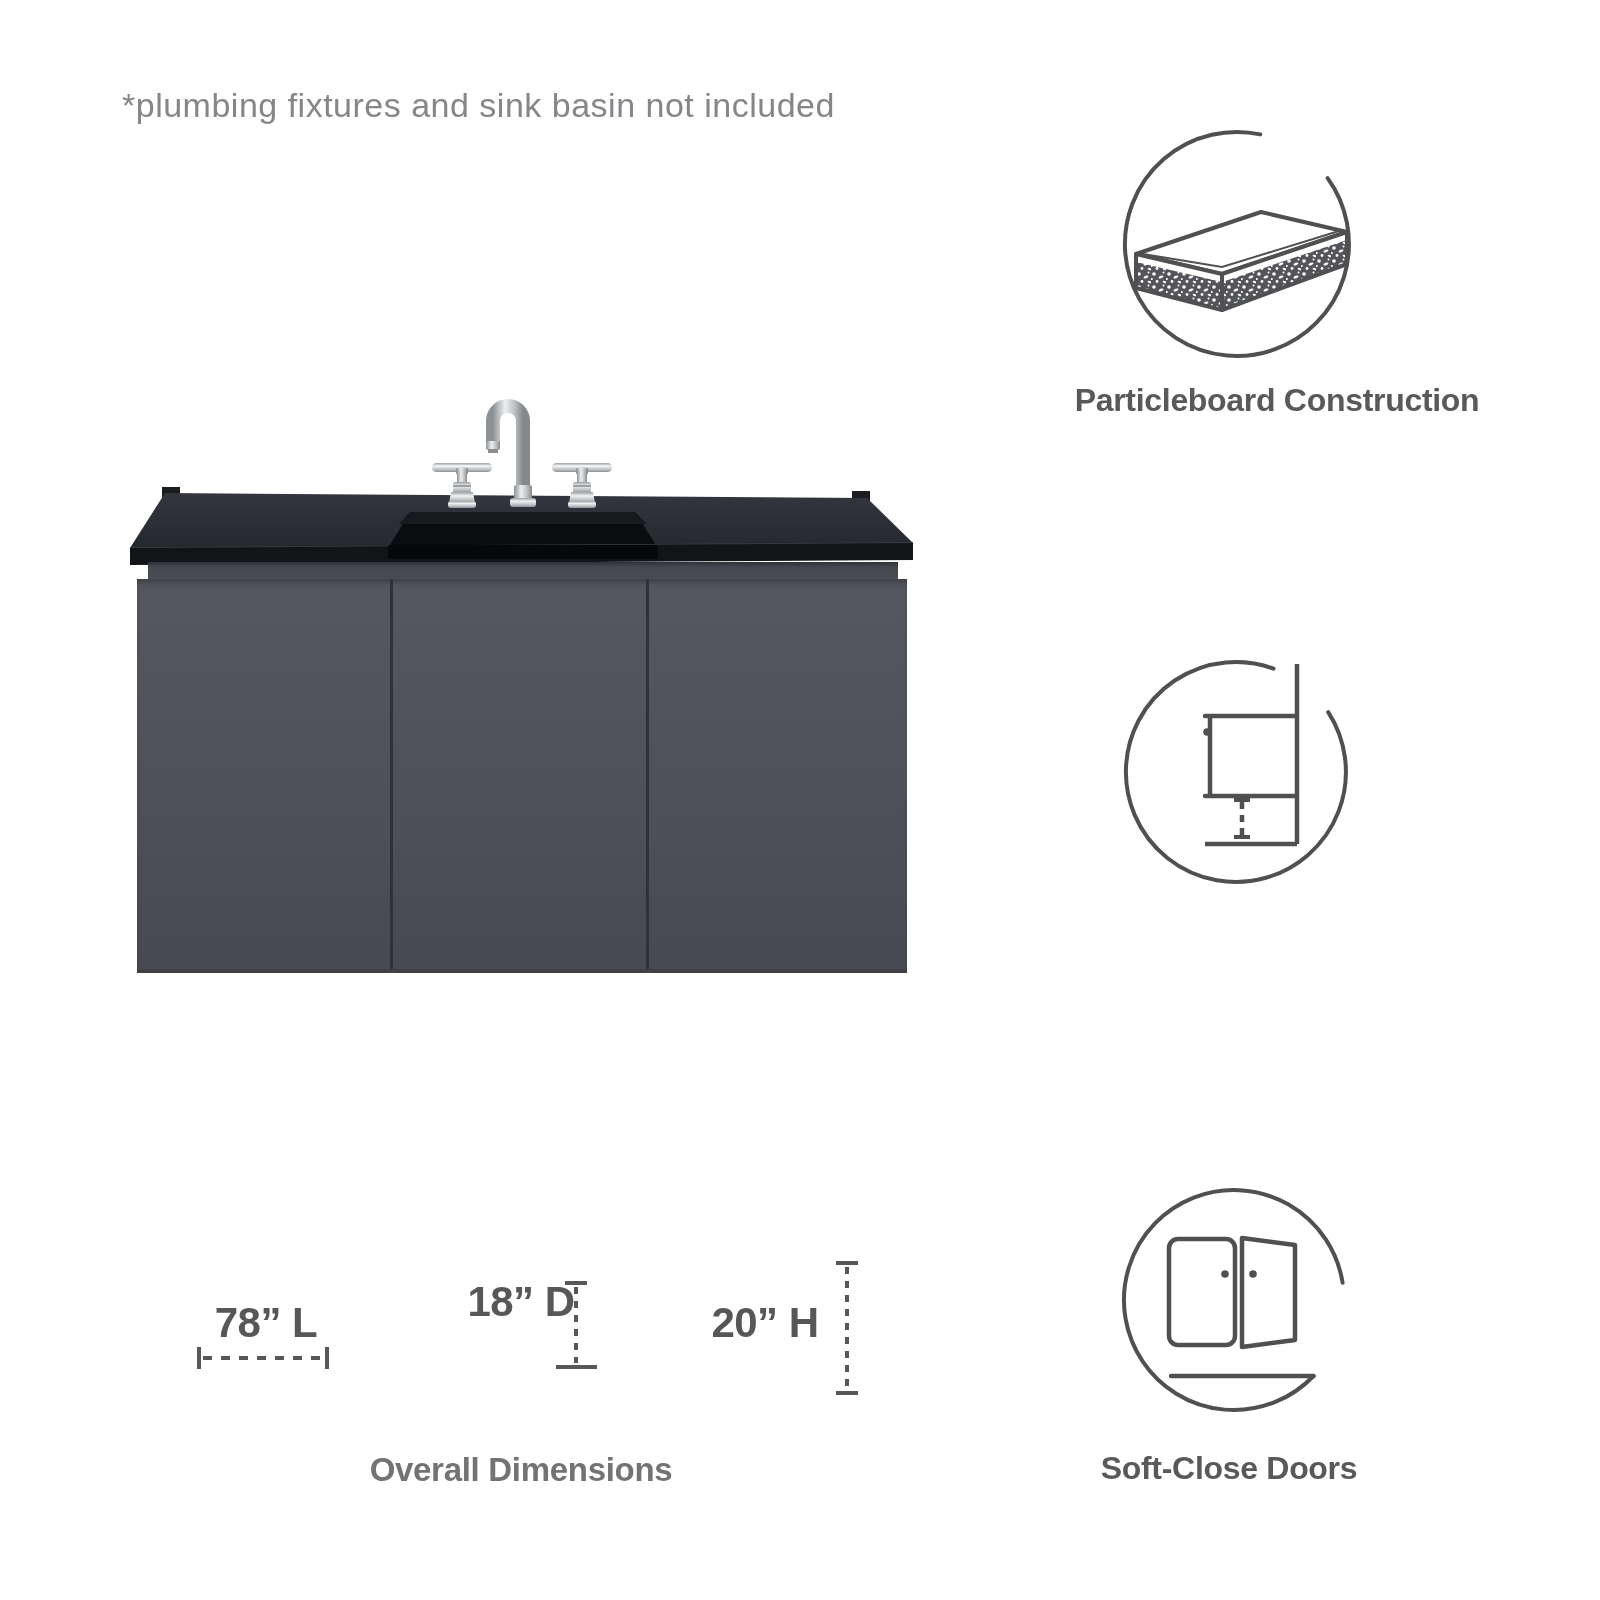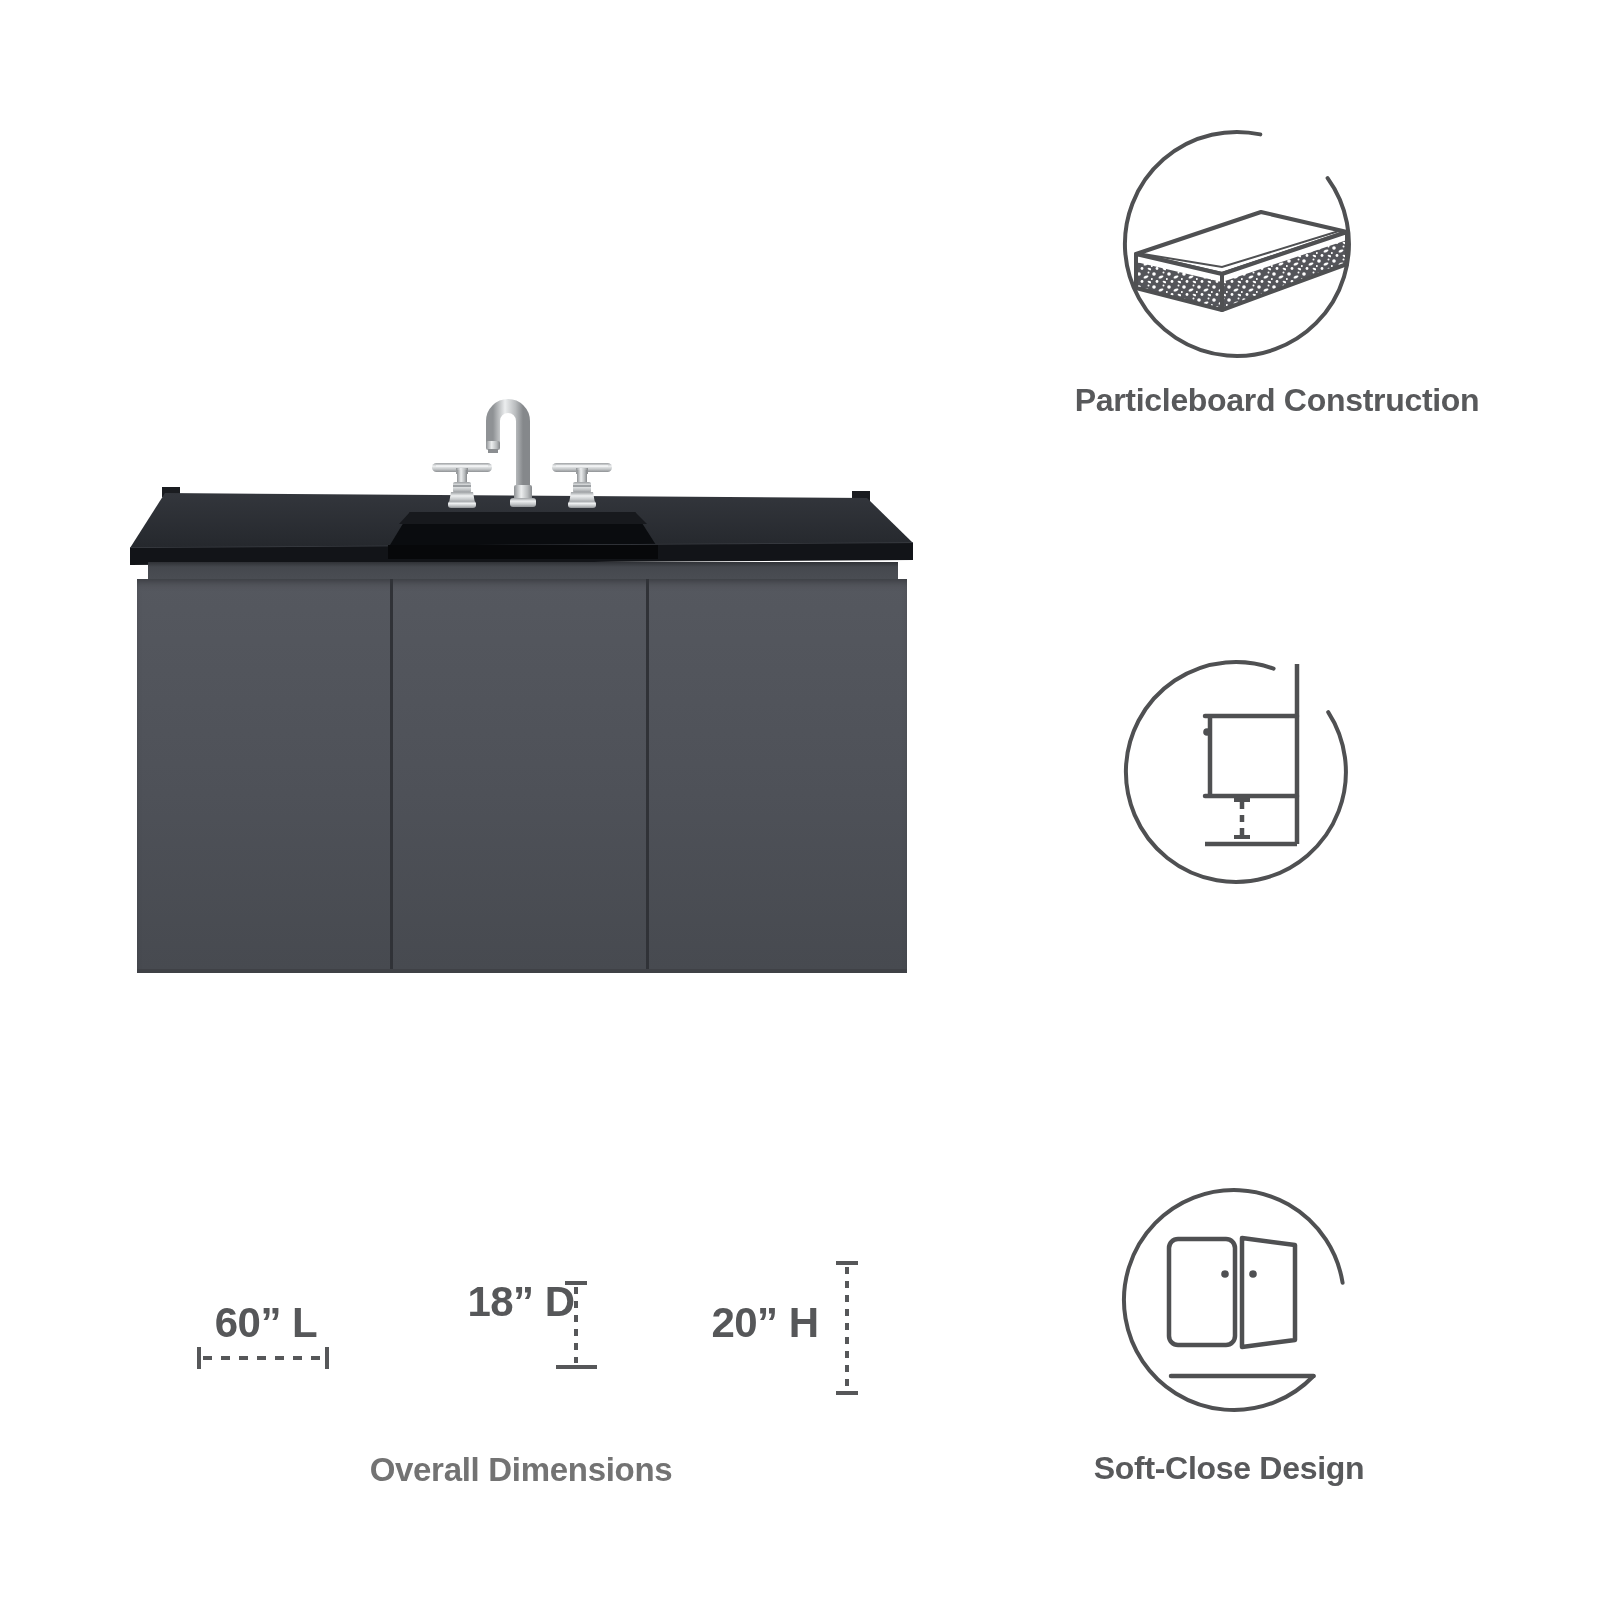--- a/index.html
+++ b/index.html
@@ -37,20 +37,21 @@
   }
   .door-gap{
     position:absolute;top:0;bottom:0;width:3px;background:#303237;
   }
 </style>
 </head>
 <body>
 
 <div class="canvas">
 
+  <div class="abs disclaimer">*plumbing fixtures and sink basin not included</div>
 
   <div>
 
     <svg class="abs" style="left:118px;top:485px;" width="810" height="100" viewBox="0 0 810 100">
       <defs>
         <linearGradient id="counterGrad" x1="0" y1="0" x2="0" y2="1">
           <stop offset="0" stop-color="#33363c"></stop>
             <stop offset="1" stop-color="#25282d"></stop>
         </linearGradient>
       </defs>
@@ -171,25 +172,25 @@
     <path d="M 224.6,98.8 A 110,110 0 1 0 195.5,192" fill="none" stroke="#4f5052" stroke-width="4" stroke-linecap="round"></path>
 
     <rect x="51" y="55" width="66" height="106" rx="9" fill="#ffffff" stroke="#4f5052" stroke-width="4.5"></rect>
 
     <path d="M 124,54 L 177,61 L 177,156 L 124,163 Z" fill="#ffffff" stroke="#4f5052" stroke-width="4.5" stroke-linejoin="round"></path>
     <circle cx="107" cy="90" r="3.8" fill="#4f5052"></circle>
     <circle cx="135" cy="90" r="3.8" fill="#4f5052"></circle>
 
     <line x1="53" y1="192" x2="195.5" y2="192" stroke="#4f5052" stroke-width="4.5" stroke-linecap="round"></line>
   </svg>
-  <div class="abs centered feature-label" style="left:1229px;top:1468px;">Soft-Close Design</div>
+  <div class="abs centered feature-label" style="left:1229px;top:1468px;">Soft-Close Doors</div>
 
   <div>
 
-    <div class="abs centered dim-label" style="left:266px;top:1323px;">60” L</div>
+    <div class="abs centered dim-label" style="left:266px;top:1323px;">78” L</div>
     <svg class="abs" style="left:195px;top:1345px;" width="140" height="26" viewBox="0 0 140 26">
       <line x1="4" y1="2" x2="4" y2="24" stroke="#565759" stroke-width="4"></line>
       <line x1="132" y1="2" x2="132" y2="24" stroke="#565759" stroke-width="4"></line>
       <line x1="8" y1="13" x2="128" y2="13" stroke="#565759" stroke-width="4" stroke-dasharray="9 9"></line>
     </svg>
 
     <div class="abs centered dim-label" style="left:493px;top:1302px;margin-left:28px;">18” D</div>
     <svg class="abs" style="left:550px;top:1277px;" width="52" height="96" viewBox="0 0 52 96">
       <line x1="15" y1="6" x2="37" y2="6" stroke="#565759" stroke-width="4"></line>
       <line x1="26" y1="10" x2="26" y2="86" stroke="#565759" stroke-width="4" stroke-dasharray="7 7"></line>

